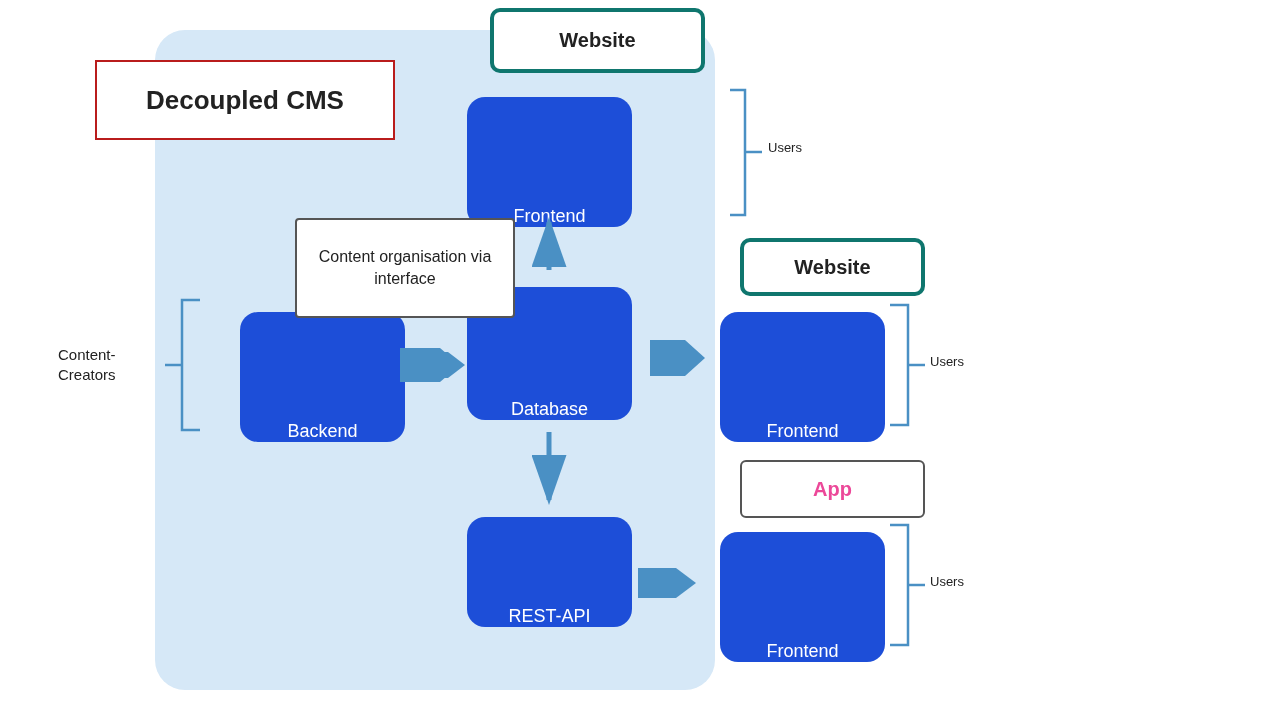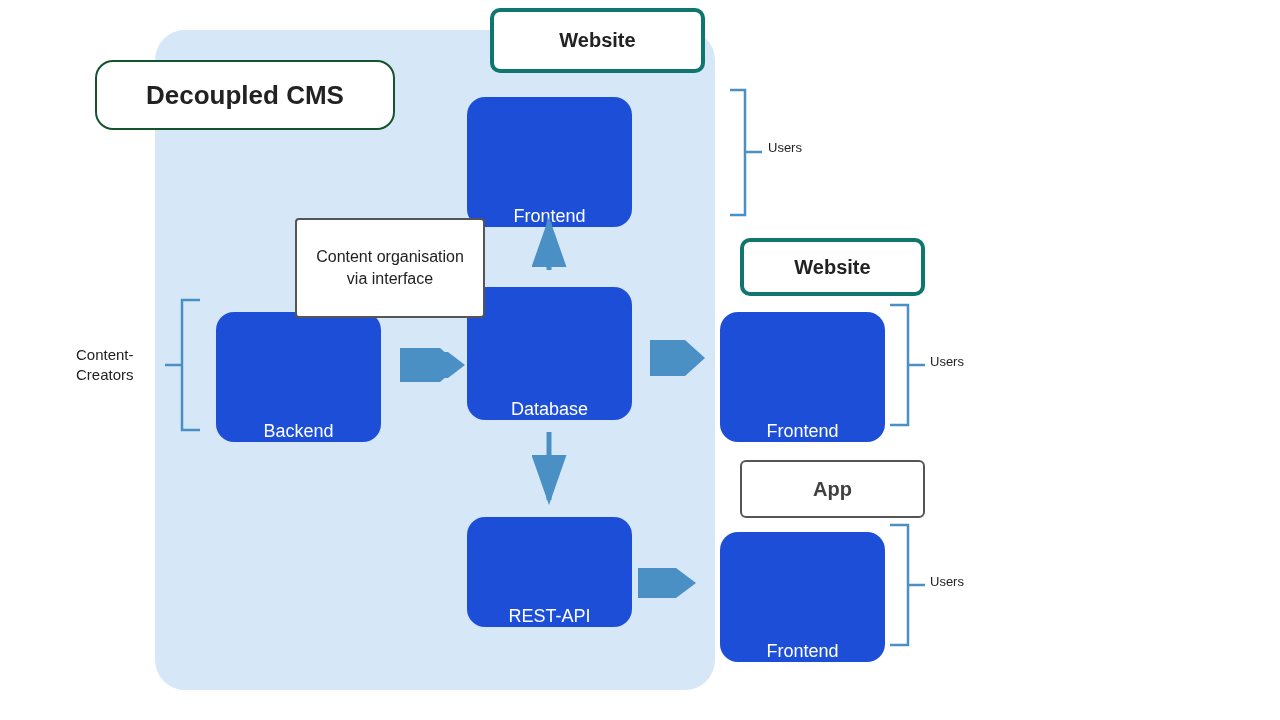--- a/index.html
+++ b/index.html
@@ -28,24 +28,24 @@
       background: #d6e8f7;
       border-radius: 30px;
     }
 
     
     .decoupled-cms-box {
       position: absolute;
       left: 95px;
       top: 60px;
       width: 300px;
-      height: 70px;
-      background: #fff;
-      border: 2px solid #14532d;
-      border-radius: 18px;
+      height: 80px;
+      background: #fff;
+      border: 2px solid #b91c1c;
+      border-radius: 0;
       display: flex;
       align-items: center;
       justify-content: center;
     }
     .decoupled-cms-box span {
       font-size: 26px;
       font-weight: 600;
       color: #222;
     }
 
@@ -66,21 +66,21 @@
     
     .node-frontend-top {
       left: 467px;
       top: 85px;
       width: 165px;
       height: 130px;
     }
 
     
     .node-backend {
-      left: 216px;
+      left: 240px;
       top: 300px;
       width: 165px;
       height: 130px;
     }
 
     
     .node-database {
       left: 467px;
       top: 275px;
       width: 165px;
@@ -146,35 +146,35 @@
       background: #fff;
       border: 2px solid #555;
       border-radius: 6px;
       display: flex;
       align-items: center;
       justify-content: center;
     }
     .app-box span {
       font-size: 20px;
       font-weight: 700;
-      color: #404040;
+      color: #ec4899;
     }
     .app-box-pos {
       left: 740px;
       top: 460px;
       width: 185px;
       height: 58px;
     }
 
     
     .content-org-box {
       position: absolute;
       left: 295px;
       top: 218px;
-      width: 190px;
+      width: 220px;
       height: 100px;
       background: #fff;
       border: 2px solid #555;
       border-radius: 4px;
       display: flex;
       align-items: center;
       justify-content: center;
       text-align: center;
       font-size: 16px;
       font-weight: 500;
@@ -291,17 +291,17 @@
   <div class="bracket-label" style="position:absolute; left:768px; top:140px;">
     <span>Users</span>
   </div>
   <div class="bracket-label" style="position:absolute; left:930px; top:354px;">
     <span>Users</span>
   </div>
   <div class="bracket-label" style="position:absolute; left:930px; top:574px;">
     <span>Users</span>
   </div>
 
-  <div style="position:absolute; left:76px; top:345px; font-size:15px; color:#222; text-align:center; line-height:1.3;">
+  <div style="position:absolute; left:58px; top:345px; font-size:15px; color:#222; text-align:center; line-height:1.3;">
     Content-<br>Creators
   </div>
 
 </div>
 
 </body></html>

